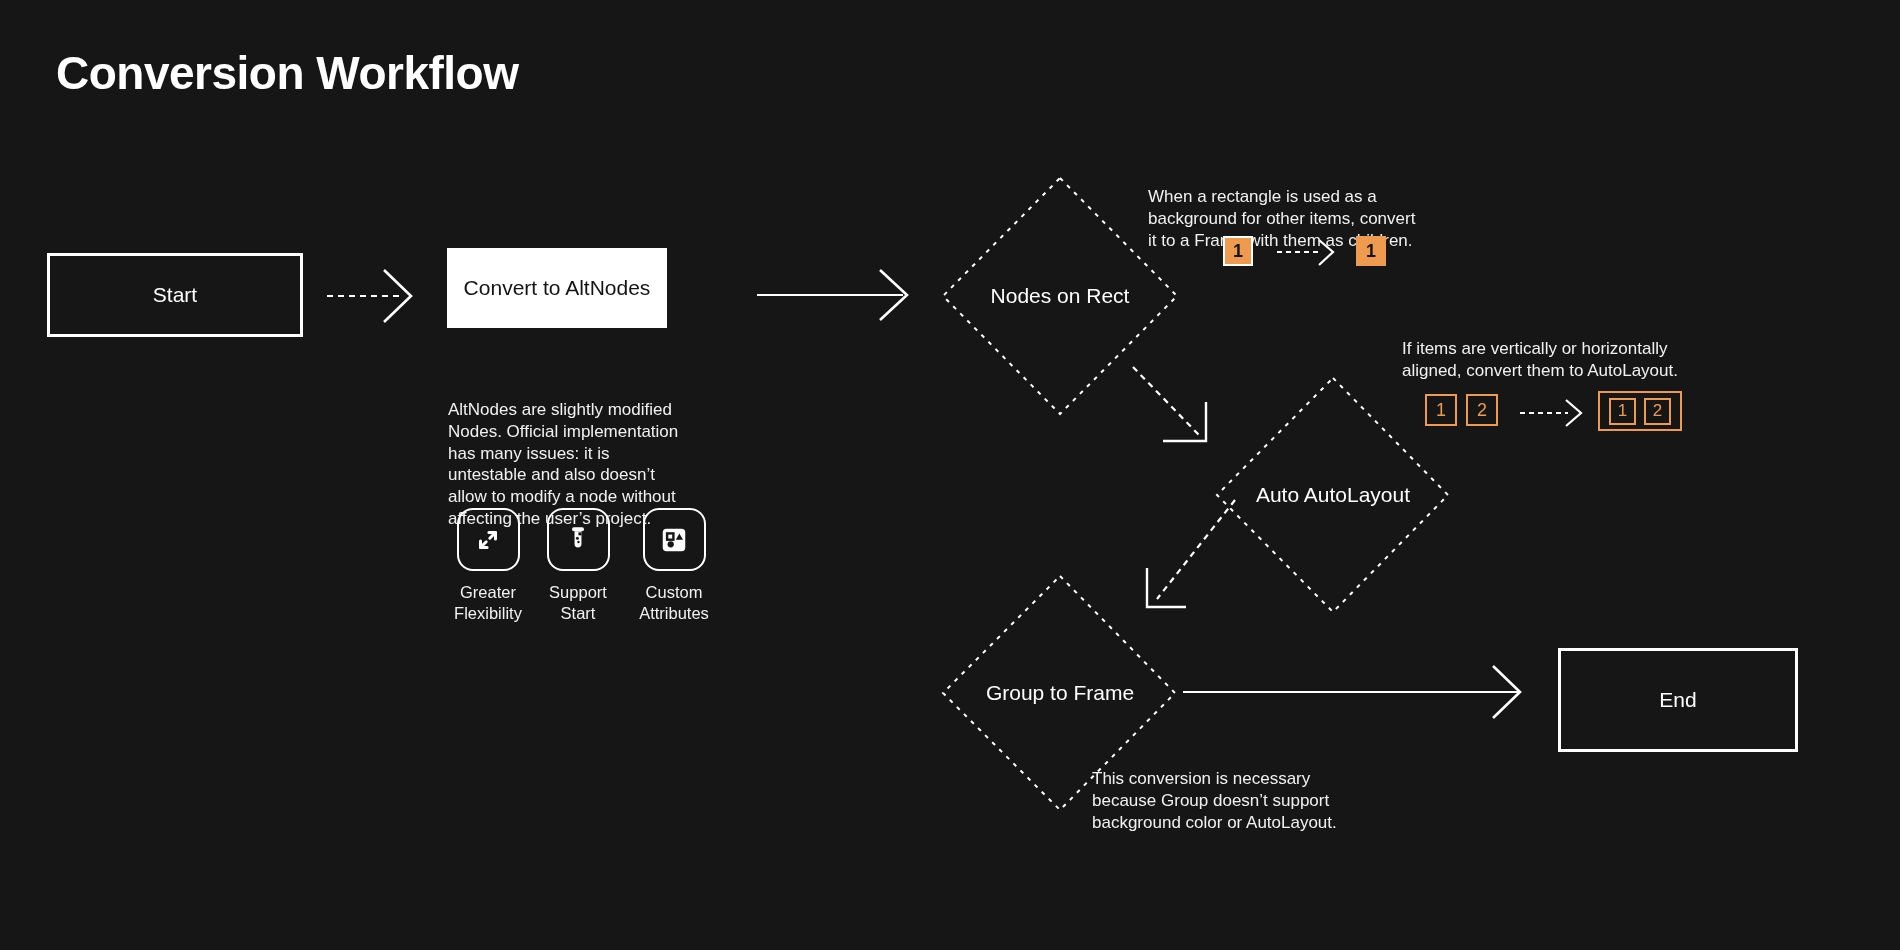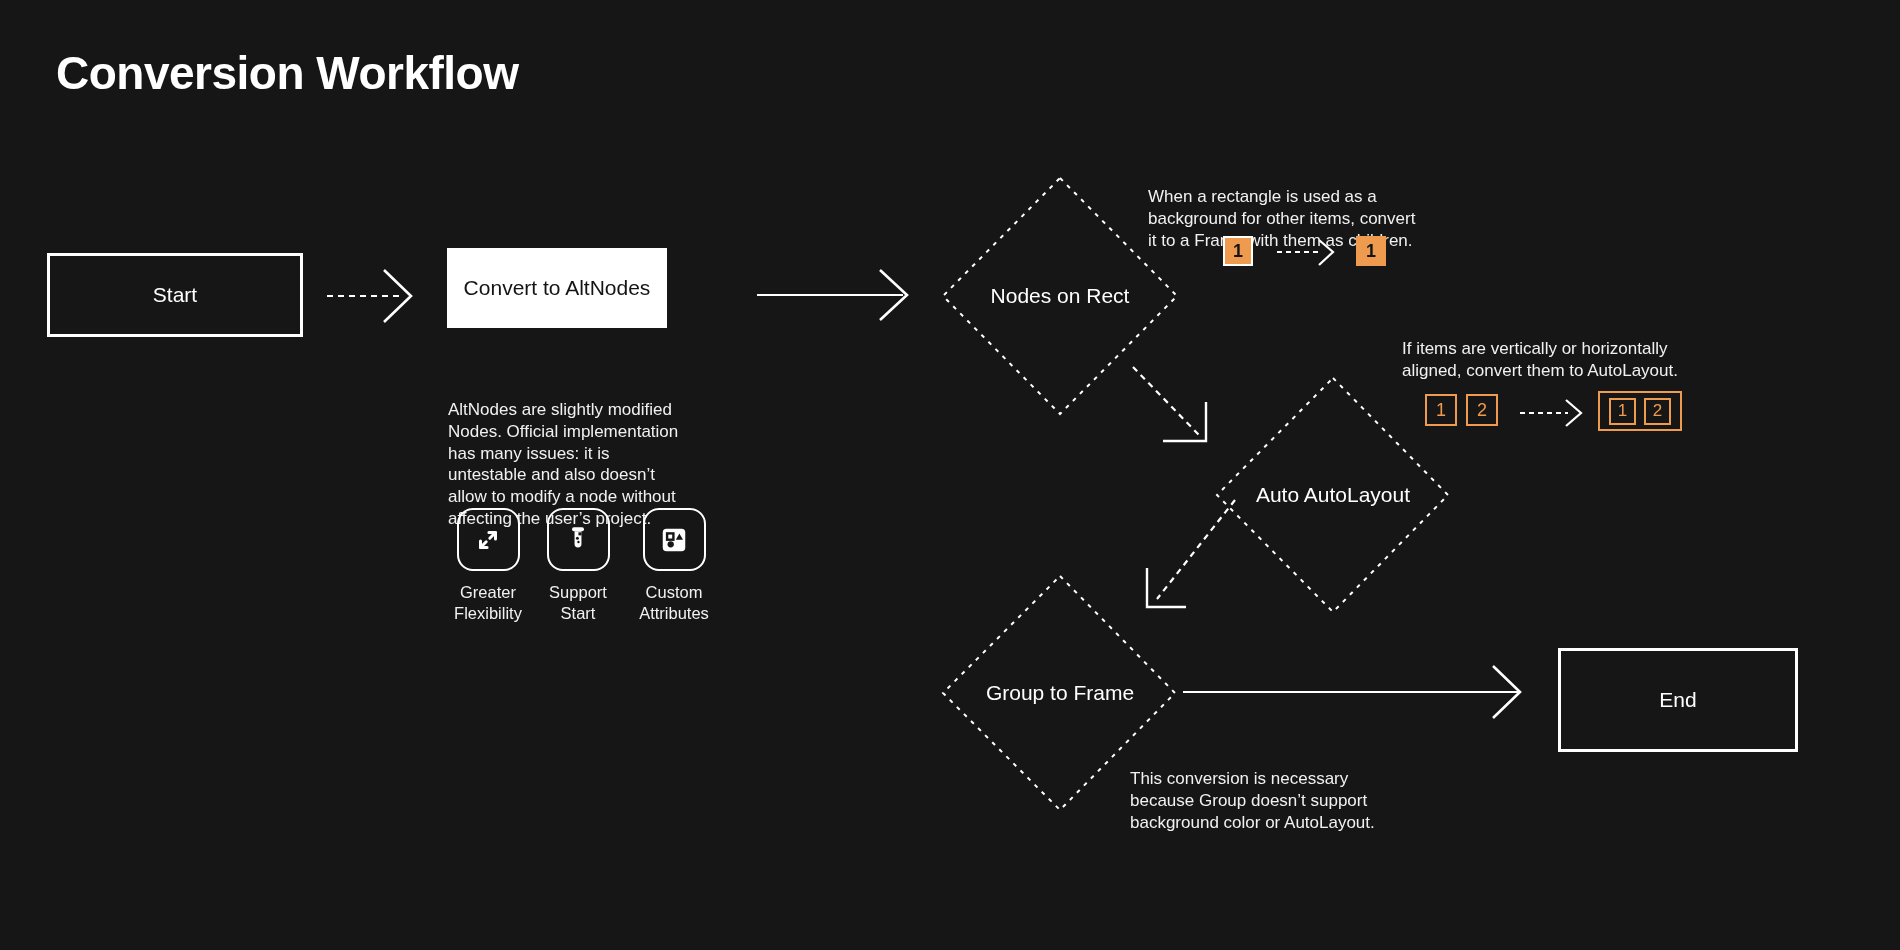--- a/index.html
+++ b/index.html
@@ -28,21 +28,21 @@
     position:absolute;transform:translate(-50%,-50%);
     font-size:21px;color:#fff;white-space:nowrap;
   }
   .note{
     position:absolute;white-space:pre-line;
     font-size:17px;line-height:1.28;color:#F1F1F1;
   }
   #convert-note{left:448px;top:351px;margin-top:48px;}
   #note-rect-frame{left:1148px;top:156px;margin-top:30px;}
   #note-autolayout{left:1402px;top:338px;}
-  #note-group-frame{left:1130px;top:768px;}
+  #note-group-frame{left:1092px;top:768px;}
   .feature{
     position:absolute;width:130px;top:508px;
     display:flex;flex-direction:column;align-items:center;
   }
   #feature-flexibility{left:423px;}
   #feature-tests{left:513px;}
   #feature-attributes{left:609px;}
   .icon-box{
     box-sizing:border-box;width:63px;height:63px;
     border:2.5px solid #fff;border-radius:16px;

